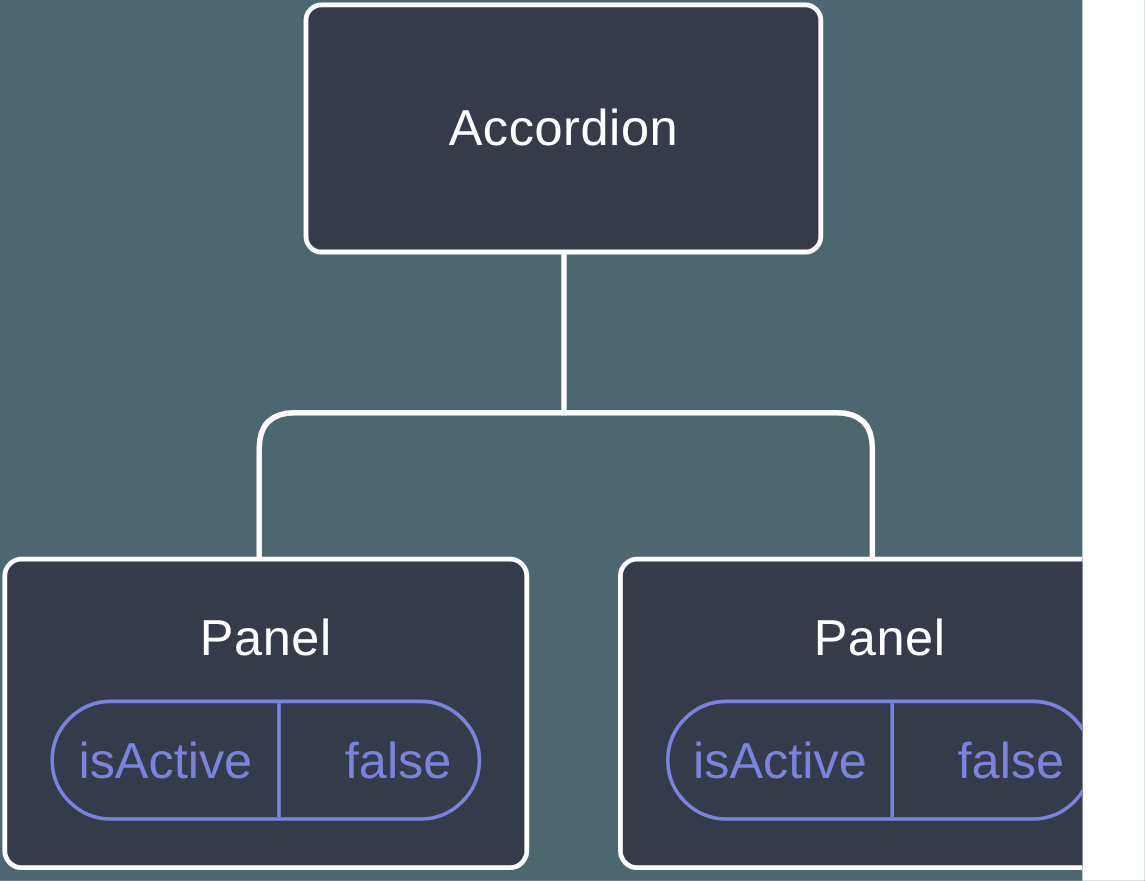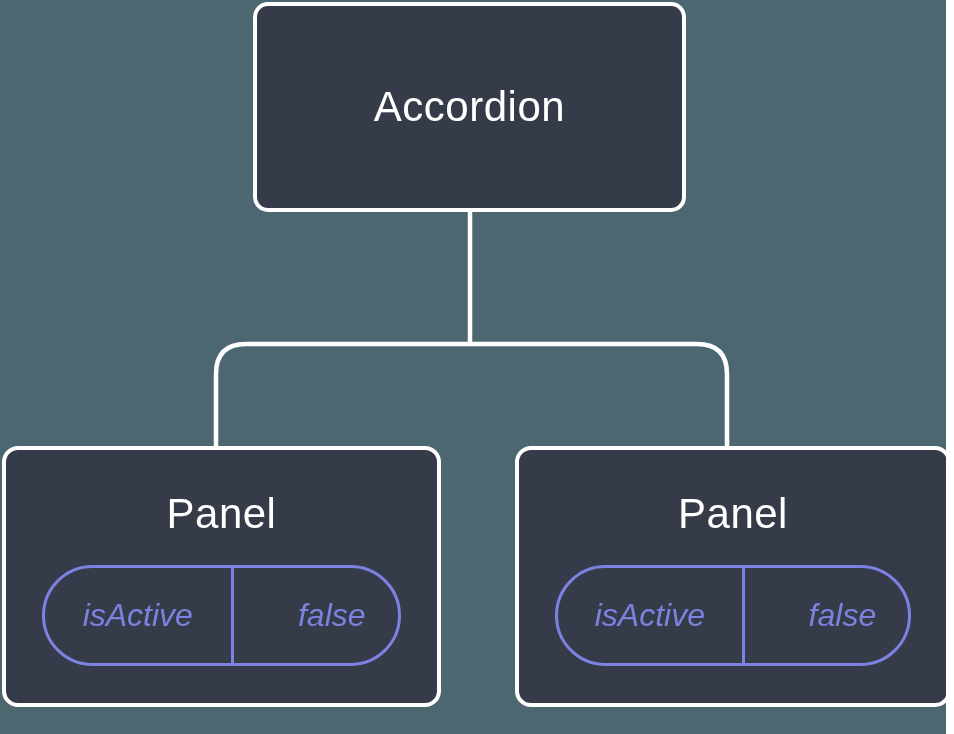--- a/index.html
+++ b/index.html
@@ -6,21 +6,20 @@
     margin: 0;
     padding: 0;
     font-family: "Liberation Sans", "DejaVu Sans", sans-serif;
   }
   .canvas {
     position: relative;
     width: 902px;
     height: 734px;
     background: var(--background, #4D6771);
     overflow: hidden;
-    padding-left: 44px;
   }
   .connectors {
     position: absolute;
     left: 0;
     top: 0;
     pointer-events: none;
   }
   .connectors path {
     stroke: var(--line, #FFFFFF);
     stroke-width: 4.5;
@@ -36,21 +35,21 @@
   .node-root {
     left: 253px;
     top: 2px;
     width: 433px;
     height: 210px;
     display: flex;
     align-items: center;
     justify-content: center;
   }
   .node-panel {
-    top: 446px;
+    top: 464px;
     height: 261px;
     border-radius: 16px;
   }
   .node-panel.left  { left: 2px;   width: 439px; }
   .node-panel.right { left: 515px; width: 436px; }
   .node-title {
     color: #FFFFFF;
     font-size: 42px;
     font-weight: 500;
     letter-spacing: 0.5px;
@@ -61,23 +60,22 @@
     margin-top: 40px;
   }
   .state-pill {
     display: flex;
     box-sizing: border-box;
     margin: 27px 36px 0 36px;
     height: 101px;
     border: 3px solid var(--accent, #7C82DF);
     border-radius: 60px;
     color: var(--accent, #7C82DF);
-    font-size: 32px;
+    font-size: 42px;
     font-weight: 400;
-    font-style: italic;
   }
   .state-cell {
     display: flex;
     align-items: center;
     justify-content: center;
     white-space: nowrap;
   }
   .state-key {
     flex: 1.4;
     border-right: 3px solid var(--accent, #7C82DF);

